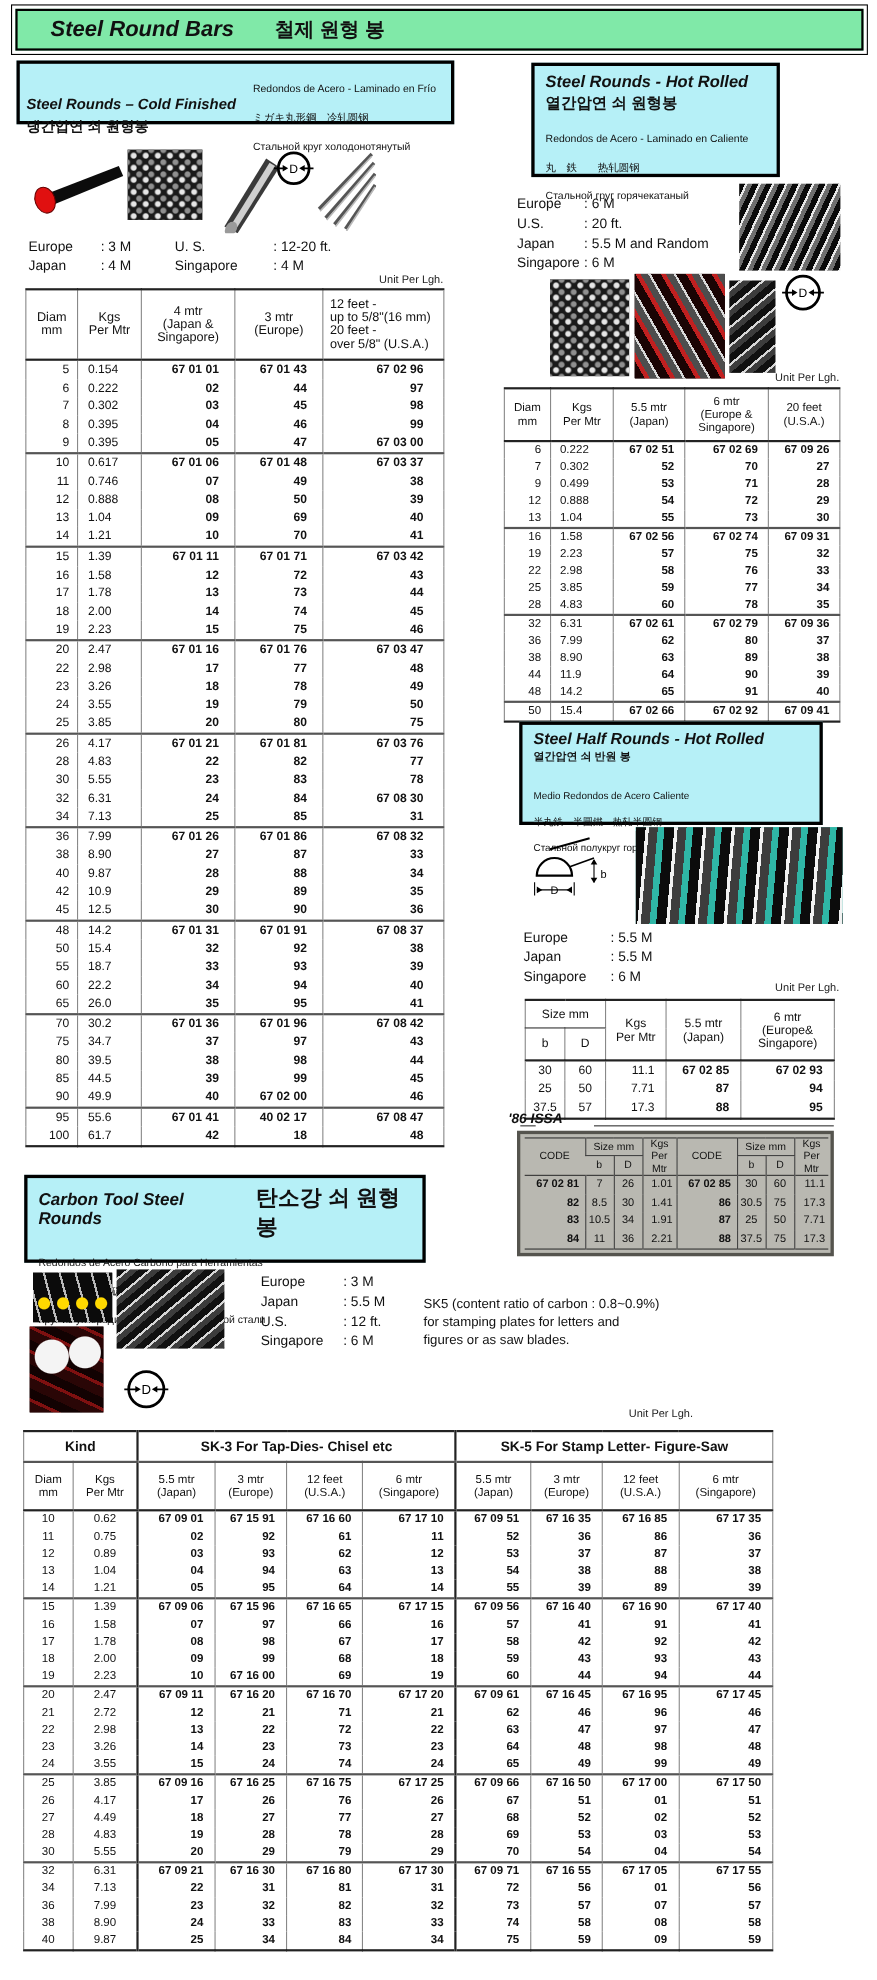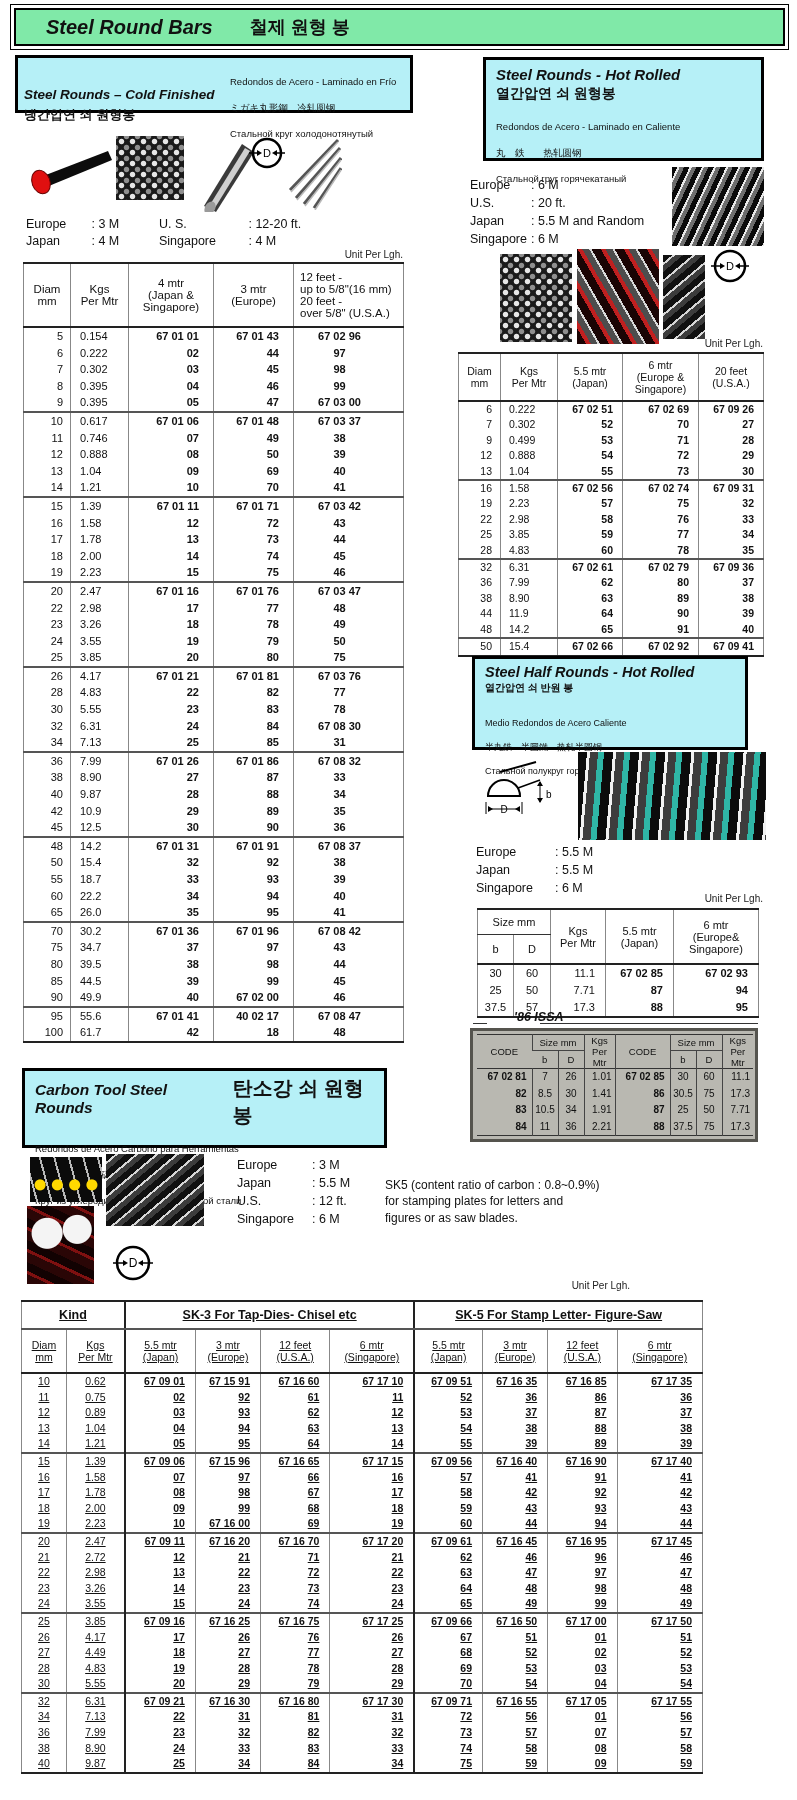--- a/index.html
+++ b/index.html
@@ -14,21 +14,21 @@
   .banner .t-en{font-style:italic;font-weight:bold;font-size:20px;}
   .banner .t-ko{font-weight:bold;font-size:18px;margin-left:11px;}
 
   
   .cyan{background:#b6f0f7;border:3px solid #000;box-sizing:border-box;}
   .cold-block{left:15px;top:55px;width:398px;height:58px;display:flex;padding:4px 6px;gap:8px;}
   .cold-block .lft{width:198px;margin-top:25px;}
   .cold-block .lft .ttl{font-style:italic;font-weight:bold;font-size:13.5px;white-space:nowrap;}
   .cold-block .lft .ko{font-weight:bold;font-size:13px;margin-top:4px;}
   .small-lines{font-size:9.5px;line-height:13px;white-space:pre-line;}
-  .hot-block{left:483px;top:57px;width:281px;height:104px;padding:6px 10px;}
+  .hot-block{left:483px;top:57px;width:226px;height:104px;padding:6px 10px;}
   .hot-block .ttl{font-style:italic;font-weight:bold;font-size:15px;}
   .hot-block .ko{font-weight:bold;font-size:14px;margin:2px 0 4px;}
   .half-block{left:472px;top:656px;width:276px;height:94px;padding:5px 10px;}
   .half-block .ttl{font-style:italic;font-weight:bold;font-size:14.5px;}
   .half-block .ko{font-weight:bold;font-size:10px;margin:1px 0 10px;}
   .carbon-block{left:22px;top:1068px;width:365px;height:80px;padding:4px 10px;}
   .carbon-block .ttlrow{display:flex;gap:16px;align-items:baseline;}
   .carbon-block .ttl{font-style:italic;font-weight:bold;font-size:15.5px;}
   .carbon-block .ko{font-weight:bold;font-size:20px;}
 
@@ -52,21 +52,21 @@
   .cold-table{left:23px;top:262px;}
   .cold-table table{width:380px;border-top:2.5px solid #222;border-bottom:2.5px solid #222;
       border-left:1px solid #888;border-right:1px solid #888;}
   .cold-table th{font-size:11.5px;border-bottom:2.5px solid #222;border-left:1px solid #888;
       height:62px;vertical-align:middle;text-align:center;}
   .cold-table th.lal{text-align:left;padding-left:6px;}
   .cold-table td{font-size:11px;line-height:16.6px;border-left:1px solid #888;white-space:nowrap;}
   .cold-table td:nth-child(1){text-align:right;padding-right:7px;}
   .cold-table td:nth-child(2){text-align:left;padding-left:9px;}
   .cold-table td:nth-child(3),.cold-table td:nth-child(4){text-align:right;padding-right:14px;}
-  .cold-table td:nth-child(5){text-align:center;padding-right:18px;}
+  .cold-table td:nth-child(5){text-align:right;padding-right:18px;}
 
   
   .hot-table{left:458px;top:352px;}
   .hot-table table{width:305px;border-top:2px solid #222;border-bottom:2px solid #222;
       border-left:1px solid #888;border-right:1px solid #888;}
   .hot-table th{font-size:10.5px;border-bottom:2px solid #222;border-left:1px solid #888;
       height:46px;vertical-align:middle;text-align:center;}
   .hot-table td{font-size:10.5px;line-height:15.4px;border-left:1px solid #888;white-space:nowrap;}
   .hot-table td:nth-child(1){text-align:right;padding-right:8px;}
   .hot-table td:nth-child(2){text-align:left;padding-left:8px;}
@@ -93,28 +93,28 @@
   .issa-wrap table{width:100%;border-top:1.5px solid #333;border-bottom:1.5px solid #333;}
   .issa-wrap th{font-size:9.5px;border-left:1px solid #444;text-align:center;vertical-align:middle;}
   .issa-wrap th:first-child,.issa-wrap td:first-child{border-left:0;}
   .issa-wrap thead tr:nth-child(1) th.sz{border-bottom:1px solid #444;height:15px;}
   .issa-wrap thead{border-bottom:1.5px solid #333;}
   .issa-wrap td{font-size:10px;line-height:16.5px;border-left:1px solid #444;white-space:nowrap;}
   .issa-wrap td:nth-child(1),.issa-wrap td:nth-child(5){text-align:right;padding-right:5px;font-weight:bold;}
   .issa-wrap td:nth-child(2),.issa-wrap td:nth-child(3),.issa-wrap td:nth-child(6),
   .issa-wrap td:nth-child(7){text-align:center;}
   .issa-wrap td:nth-child(4),.issa-wrap td:nth-child(8){text-align:right;padding-right:3px;}
-  .issa-label{left:514px;top:1010px;font-style:italic;font-weight:bold;font-size:12.5px;}
+  .issa-label{left:462px;top:1010px;font-style:italic;font-weight:bold;font-size:12.5px;}
   .issa-rule{left:540px;top:1023px;width:218px;border-bottom:1.5px solid #333;}
   .issa-rule2{left:473px;top:1023px;width:14px;border-bottom:1.5px solid #333;}
 
   
   .sk-table{left:21px;top:1300px;}
   .sk-table table{width:682px;border-top:2.5px solid #222;border-bottom:2.5px solid #222;
-      border-left:1px solid #888;border-right:1px solid #888;text-decoration:underline;}
+      border-left:1px solid #888;border-right:1px solid #888;}
   .sk-table thead tr.kind th{font-size:12.5px;font-weight:bold;height:26px;
       border-bottom:2px solid #555;text-align:center;vertical-align:middle;}
   .sk-table thead tr.sub th{font-size:10.5px;height:42px;border-bottom:2px solid #222;
       border-left:1px solid #888;text-align:center;vertical-align:middle;}
   .sk-table td{font-size:10.5px;line-height:15.6px;border-left:1px solid #888;white-space:nowrap;}
   .sk-table td:nth-child(1),.sk-table td:nth-child(2){text-align:center;}
   .sk-table td:nth-child(n+3){text-align:right;padding-right:10px;}
   .sk-table .thick{border-left:2.5px solid #222 !important;}
 
   

